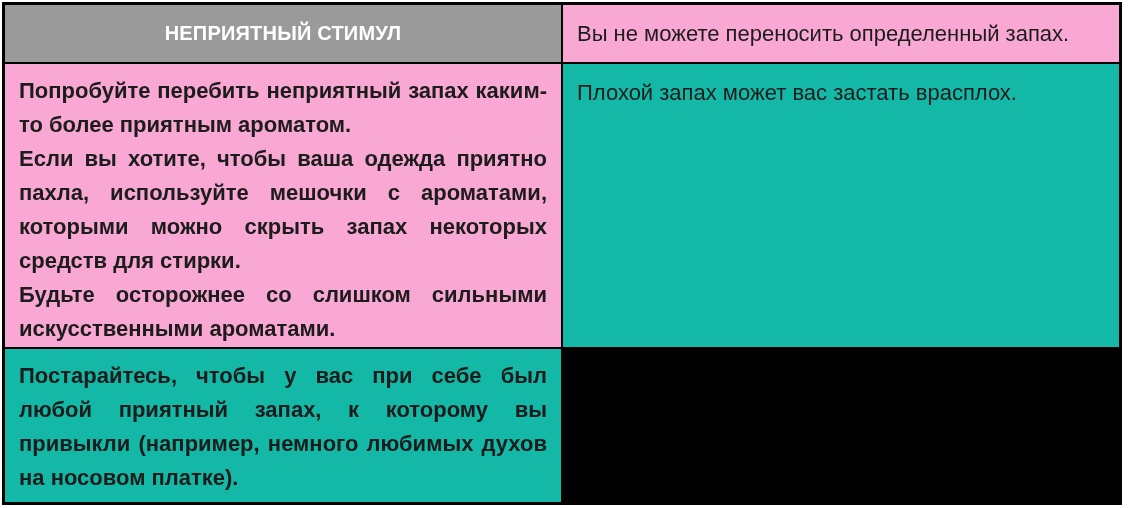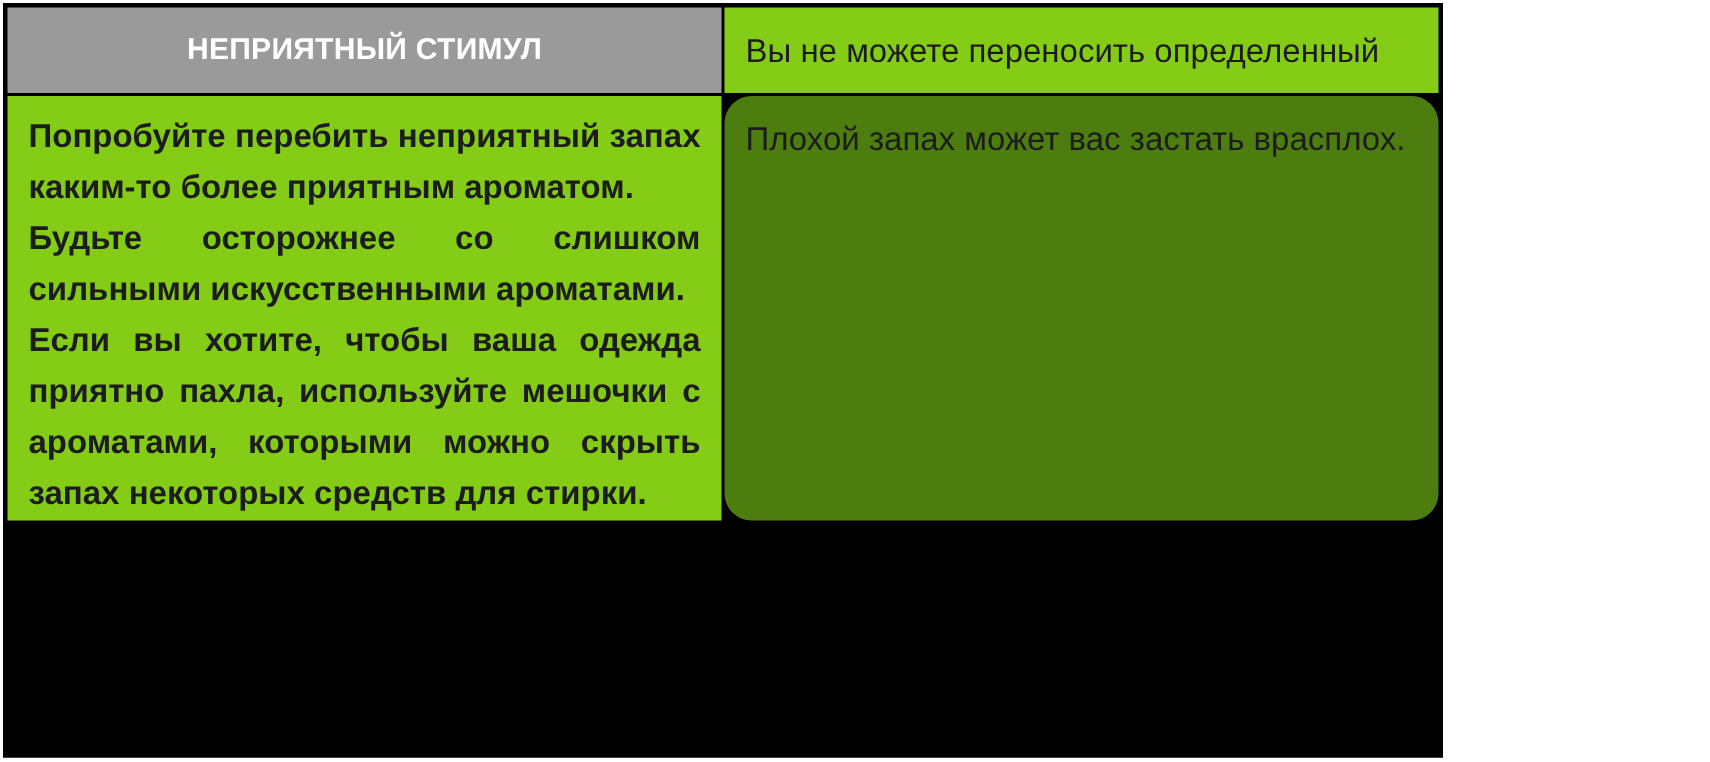--- a/index.html
+++ b/index.html
@@ -7,66 +7,69 @@
     width: 1140px;
     height: 508px;
     background: #ffffff;
     font-family: "Liberation Sans", sans-serif;
     overflow: hidden;
   }
   .table {
     position: absolute;
     left: 2px;
     top: 2px;
-    width: 960px;
+    width: 1120px;
     border: 3px solid #000000;
     background: #000000; 
     display: grid;
     grid-template-columns: 1fr 1fr;
     grid-template-rows: 57px 283px 153px;
     gap: 2px;
   }
   .cell {
-    background: #84cc16;
+    background: #f9a8d4;
     color: #1c1c1c;
     font-size: 22px;
     line-height: 34px;
     padding: 10px 14px;
     overflow: hidden;
   }
   .header-cell {
     background: #9a9a9a;
     color: #ffffff;
     font-size: 20px;
     font-weight: bold;
     display: flex;
     align-items: center;
     justify-content: center;
     text-align: center;
     padding: 0 10px;
     letter-spacing: 0.2px;
   }
-  .cell.alt { background: #4d7c0f; border-radius: 18px; }
+  .cell.alt { background: #14b8a6; }
   .antagonist { text-align: justify; }
   .antagonist p { margin: 0; text-align: justify; font-weight: bold; }
   .stimulus { text-align: left; padding-top: 12px; }
 </style>
 </head>
 <body>
 
 <div class="table">
   <div class="header-cell">
     <span>НЕПРИЯТНЫЙ СТИМУЛ</span>
   </div>
 
   <div class="cell stimulus">
     <span>Вы не можете переносить определенный запах.</span>
   </div>
   <div class="cell antagonist">
       <p>Попробуйте перебить неприятный запах каким-то более приятным ароматом.</p>
+      <p>Если вы хотите, чтобы ваша одежда приятно пахла, используйте мешочки с ароматами, которыми можно скрыть запах некоторых средств для стирки.</p>
       <p>Будьте осторожнее со слишком сильными искусственными ароматами.</p>
-      <p>Если вы хотите, чтобы ваша одежда приятно пахла, используйте мешочки с ароматами, которыми можно скрыть запах некоторых средств для стирки.</p>
     </div>
 
   <div class="cell alt stimulus">
     <span>Плохой запах может вас застать врасплох.</span>
   </div>
+  <div class="cell alt antagonist">
+      <p>Постарайтесь, чтобы у вас при себе был любой приятный запах, к которому вы привыкли (например, немного любимых духов на носовом платке).</p>
+    </div>
 </div>
 
 </body></html>

